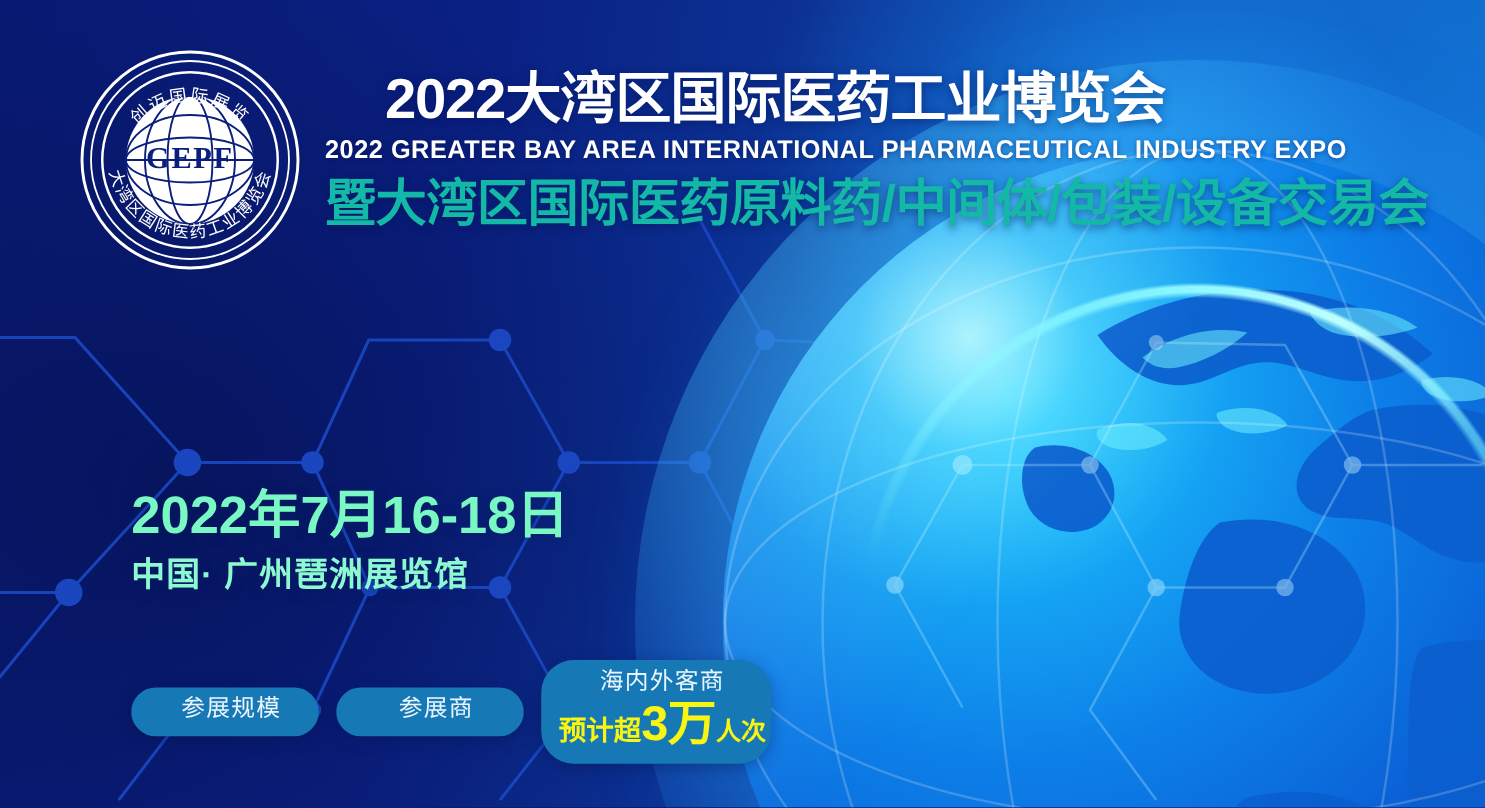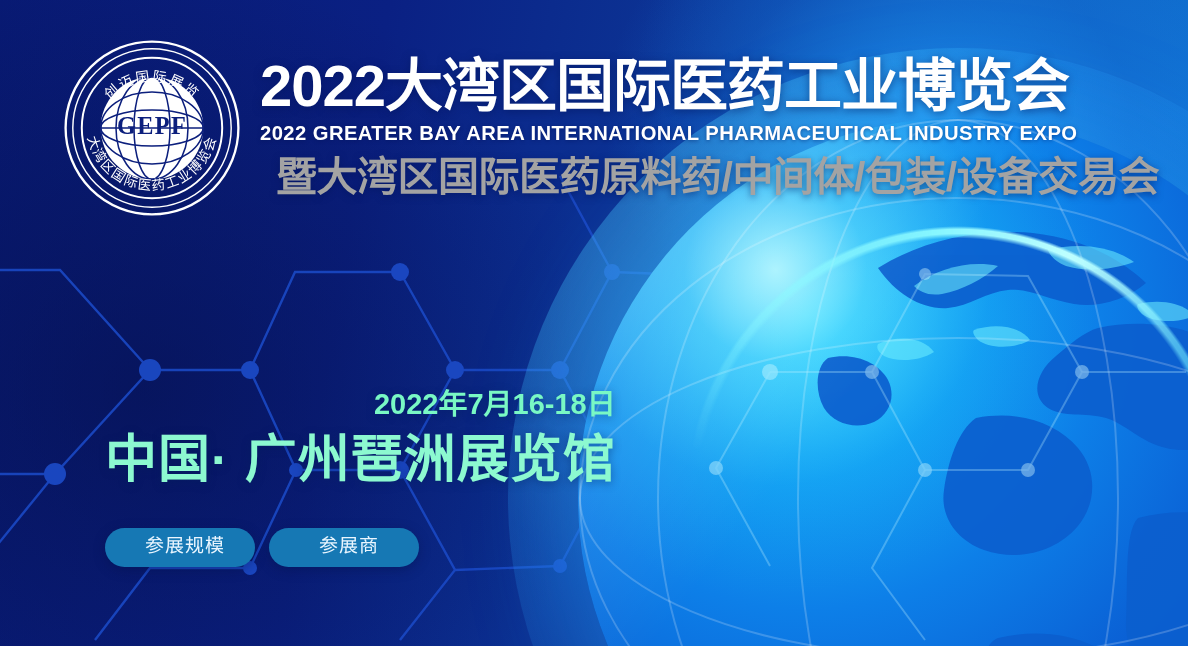--- a/index.html
+++ b/index.html
@@ -92,71 +92,70 @@
     position: absolute;
     left: 62px; top: 38px;
     display: flex;
     align-items: flex-start;
     gap: 18px;
   }
   .logo { width: 180px; height: 180px; flex: 0 0 180px; }
 
   .titles { padding-top: 18px; }
   .title-main {
-    font-size: 58px;
+    font-size: 45px;
     font-weight: 700;
     color: #ffffff;
     letter-spacing: -1px;
     line-height: 1.04;
     white-space: nowrap;
     text-shadow: 0 2px 8px rgba(0,20,90,0.55);
     font-family: "Liberation Sans", "DejaVu Sans", sans-serif;
+    margin-left: 48px;
   }
   .title-en {
     font-size: 20.5px;
     font-weight: 700;
     color: #ffffff;
     letter-spacing: 0.45px;
     line-height: 1;
     margin-top: 7px;
     white-space: nowrap;
     transform: scaleX(0.985);
     transform-origin: left center;
     text-shadow: 0 1px 4px rgba(0,20,90,0.5);
   }
   .title-sub {
     font-size: 41px;
     font-weight: 700;
-    color: #a3a3a3;
+    color: #14b8a6;
     letter-spacing: -0.5px;
     line-height: 1.06;
     margin-top: 12px;
     white-space: nowrap;
     text-shadow: 0 2px 7px rgba(0,20,90,0.55);
-    margin-left: 16px;
   }
 
   
   .info-block {
     position: absolute;
     left: 105px;
     top: 388px;
   }
   .date-line {
-    font-size: 29px;
+    font-size: 42px;
     font-weight: 700;
     color: #79f8c4;
     letter-spacing: 0px;
     line-height: 1.12;
     white-space: nowrap;
     text-shadow: 0 2px 10px rgba(0,30,90,0.45);
-    text-align: right;
   }
   .venue-line {
-    font-size: 52px;
+    font-size: 27px;
     font-weight: 700;
     color: #8cf9d0;
     letter-spacing: 1px;
     line-height: 1.12;
     margin-top: 10px;
     white-space: nowrap;
     text-shadow: 0 2px 10px rgba(0,30,90,0.45);
   }
 
   
@@ -361,16 +360,22 @@
   <div class="stats">
 
     <div class="stat-pill">
       <div class="stat-label">参展规模</div>
     </div>
 
     <div class="stat-pill">
       <div class="stat-label">参展商</div>
     </div>
 
+    <div class="stat-pill wide">
+      <div class="stat-label">海内外客商</div>
+      <div class="stat-value">
+        <span class="v-pre">预计超</span><span class="v-big">3万</span><span class="v-small">人次</span>
+      </div>
+    </div>
 
   </div>
 
 </div>
 
 </body></html>

